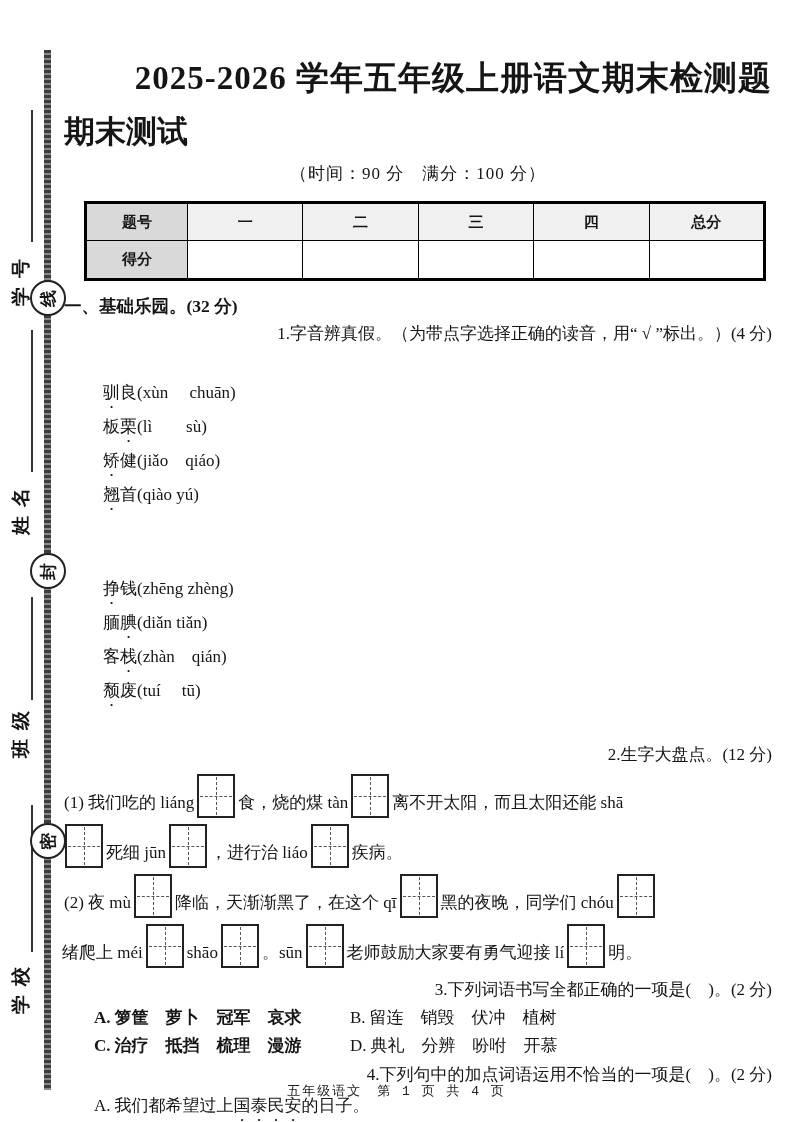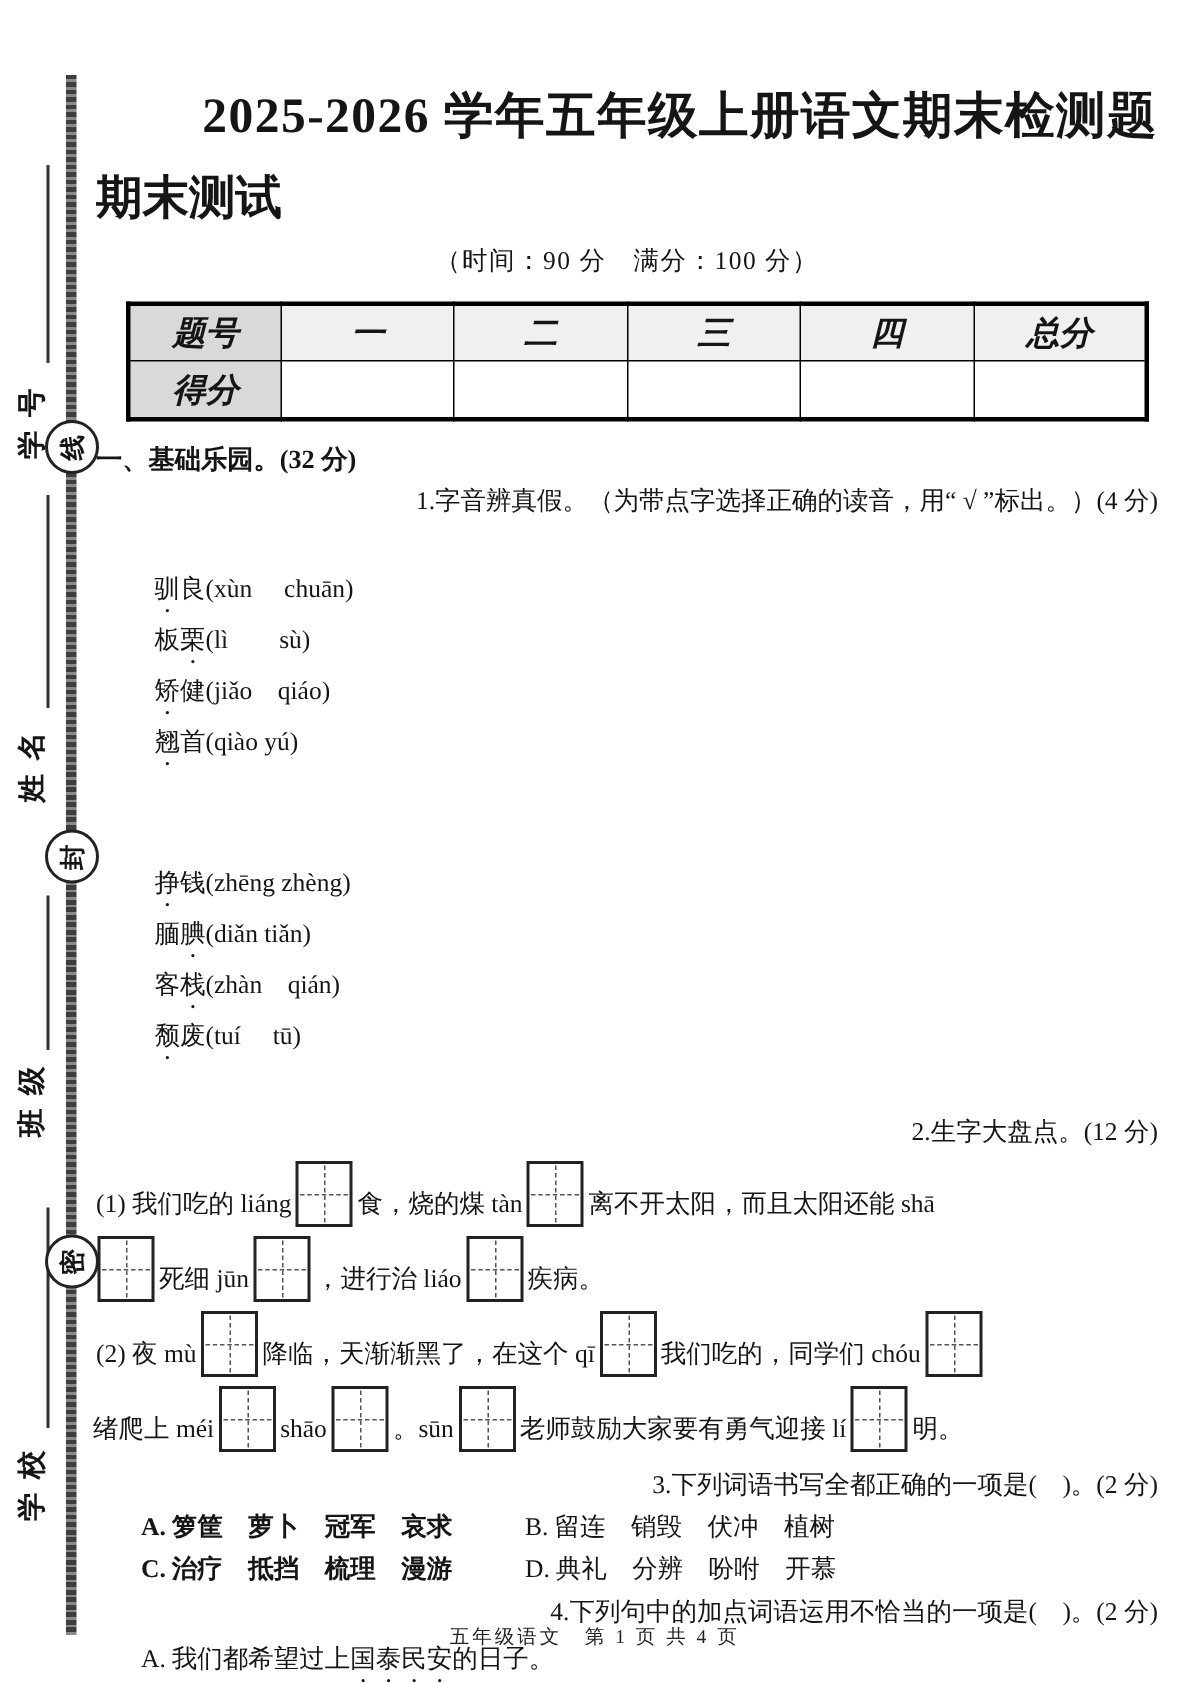--- a/index.html
+++ b/index.html
@@ -17,22 +17,22 @@
   .seal-circle span{transform:rotate(-90deg);font-size:17px;font-weight:bold;}
 
   
   .content{position:absolute;left:64px;top:56px;width:708px;}
   .title{text-align:right;font-size:33px;font-weight:900;line-height:44px;letter-spacing:1px;}
   .subtitle{font-size:31px;font-weight:900;line-height:40px;margin-top:12px;}
   .meta{text-align:center;font-size:17px;margin-top:10px;letter-spacing:1px;}
 
   table.score{border-collapse:collapse;width:682px;margin:16px auto 0 20px;
     table-layout:fixed;border:3px solid #000;}
-  table.score td{border:1px solid #000;text-align:center;font-size:22px;font-weight:bold;
-    height:36px;padding:0;font-style:italic;}
+  table.score td{border:1px solid #000;text-align:center;font-size:15px;font-weight:bold;
+    height:36px;padding:0;}
   table.score tr.scorerow td{height:37px;}
   td.lblcol{background:#d9d9d9;width:100px;}
   tr.headrow td:not(.lblcol){background:#f0f0f0;}
   tr.scorerow td:not(.lblcol){background:#fff;font-weight:normal;}
 
   .sec-head{font-size:17.5px;font-weight:bold;margin-top:12px;line-height:26px;}
   .stem{font-size:17px;line-height:29px;text-align:right;}
   .pyline{font-size:17px;line-height:30px;padding-left:22px;white-space:pre;}
   .pyline .item{margin-right:11px;}
   .em{-webkit-text-emphasis:filled dot;-webkit-text-emphasis-position:under right;
@@ -41,21 +41,21 @@
   .hbox{display:inline-block;width:38px;height:44px;border:2px solid #222;position:relative;
     vertical-align:-11px;margin:1px 3px;background:#fff;box-sizing:border-box;}
   .hbox::before{content:"";position:absolute;left:1px;right:1px;top:50%;border-top:1px dashed #555;}
   .hbox::after{content:"";position:absolute;top:1px;bottom:1px;left:50%;border-left:1px dashed #555;}
 
   .optrow{display:flex;padding-left:30px;font-size:17px;line-height:28px;}
   .optrow .col1{width:256px;font-weight:bold;}
   .optline{padding-left:30px;font-size:17px;line-height:33px;white-space:pre-wrap;}
   .opt-label{margin-right:4px;}
   .footer{position:absolute;left:0;right:0;top:1082px;text-align:center;
-    font-family:Liberation Serif, serif;font-size:13px;color:#222;letter-spacing:2px;}
+    font-family:Liberation Mono, monospace;font-size:13px;color:#222;letter-spacing:2px;}
 </style>
 </head>
 <body>
 
 <div class="thick-line"></div>
 
 <div class="blank-line" style="top:110px;height:132px;"></div>
 <div class="blank-line" style="top:330px;height:142px;"></div>
 <div class="blank-line" style="top:597px;height:103px;"></div>
 <div class="blank-line" style="top:805px;height:147px;"></div>
@@ -119,21 +119,21 @@
   </div>
 
   <div class="stem" style="padding-left:6px;">2.生字大盘点。(12 分)</div>
   <div class="qline">
     <span>(1) 我们吃的 liáng</span><span class="hbox"></span><span>食，烧的煤 tàn</span><span class="hbox"></span><span>离不开太阳，而且太阳还能 shā</span>
   </div>
   <div class="qline" style="margin-left:-2px;">
     <span class="hbox"></span><span>死细 jūn</span><span class="hbox"></span><span>，进行治 liáo</span><span class="hbox"></span><span>疾病。</span>
   </div>
   <div class="qline">
-    <span>(2) 夜 mù</span><span class="hbox"></span><span>降临，天渐渐黑了，在这个 qī</span><span class="hbox"></span><span>我们吃的，同学们 chóu</span><span class="hbox"></span>
+    <span>(2) 夜 mù</span><span class="hbox"></span><span>降临，天渐渐黑了，在这个 qī</span><span class="hbox"></span><span>黑的夜晚，同学们 chóu</span><span class="hbox"></span>
   </div>
   <div class="qline" style="margin-left:-2px;">
     <span>绪爬上 méi</span><span class="hbox"></span><span>shāo</span><span class="hbox"></span><span>。sūn</span><span class="hbox"></span><span>老师鼓励大家要有勇气迎接 lí</span><span class="hbox"></span><span>明。</span>
   </div>
 
   <div class="stem" style="margin-top:6px;">3.下列词语书写全都正确的一项是(　)。(2 分)</div>
   <div class="optrow">
     <span class="col1"><span class="opt-label">A.</span><span>箩筐　萝卜　冠军　哀求</span></span>
     <span><span class="opt-label">B.</span><span>留连　销毁　伏冲　植树</span></span>
   </div>

